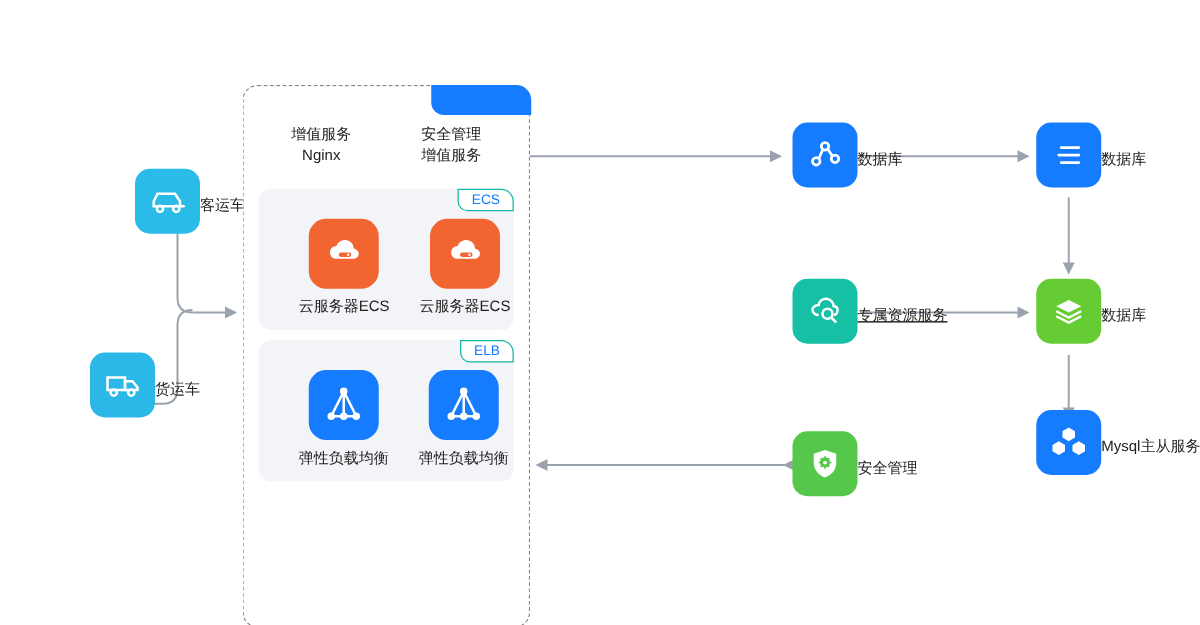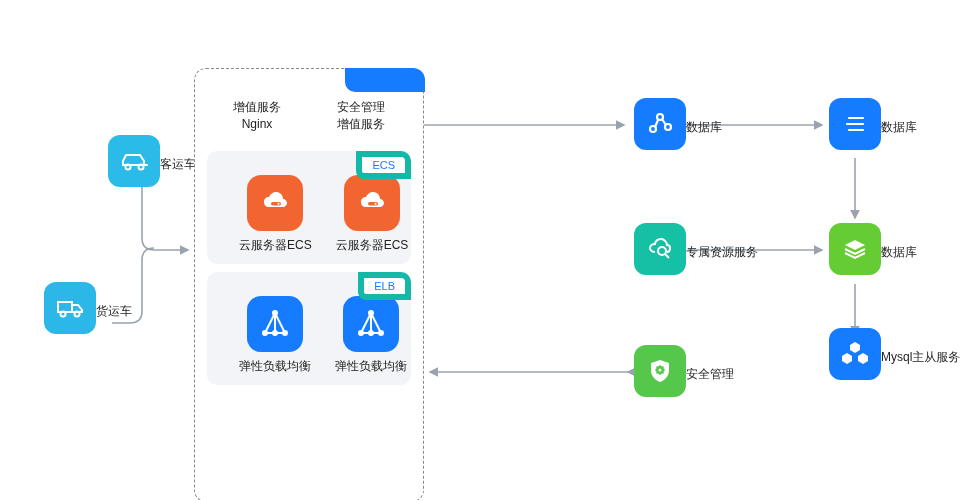--- a/index.html
+++ b/index.html
@@ -31,21 +31,21 @@
     background: #157CFF; border-radius: 0 12px 0 10px; color: #fff;
     font-size: 12px; display: flex; align-items: center; justify-content: center;
   }
   .main-box .split-tabs { display: flex; justify-content: space-around; padding: 30px 10px 10px; }
   .main-box .split-tabs .stab { font-size: 12px; color: #222; text-align: center; line-height: 1.4; }
   .main-box .inner-card {
     margin: 8px 12px; background: #F2F4F7; border-radius: 10px; padding: 6px 8px 10px; position: relative;
   }
   .main-box .inner-card .badge {
     position: absolute; top: 0; right: 0; background: #fff; color: #157CFF;
-    font-size: 11px; padding: 2px 10px; border-radius: 0 10px 0 8px; border: 6px solid #14b8a6;
+    font-size: 11px; padding: 2px 10px; border-radius: 0 10px 0 8px; border: 1px solid #14b8a6;
   }
   .main-box .inner-card .pair { display: flex; justify-content: space-around; margin-top: 18px; }
   .main-box .inner-card .item { display: flex; flex-direction: column; align-items: center; margin-left: 24px; }
   .main-box .inner-card .item .mini {
     width: 56px; height: 56px; border-radius: 14px; display: flex; align-items: center; justify-content: center;
   }
   .main-box .inner-card .item .cap { margin-top: 6px; font-size: 12px; color: #222; white-space: nowrap; }
 </style>
 </head>
 <body>
@@ -83,21 +83,21 @@
           <path d="M5 20v-4l3-6h14l4 6v4"></path>
           <path d="M5 20h24"></path>
           <circle cx="10" cy="22" r="2.5"></circle>
           <circle cx="23" cy="22" r="2.5"></circle>
         </g>
       </svg>
   </div>
   <div class="label">客运车</div>
 </div>
 
-<div class="node" style="left:44px; top:282px;">
+<div class="node" style="left:72px; top:282px;">
   <div class="icon-box i-truck">
     <svg width="32" height="32" viewBox="0 0 32 32">
         <g fill="none" stroke="#fff" stroke-width="2" stroke-linecap="round">
           <rect x="4" y="10" width="14" height="10"></rect>
           <path d="M18 13h6l4 5v2h-10z"></path>
           <circle cx="9" cy="22" r="2.5"></circle>
           <circle cx="23" cy="22" r="2.5"></circle>
         </g>
       </svg>
   </div>
@@ -204,21 +204,21 @@
         <g stroke="#fff" stroke-width="2.2" stroke-linecap="round">
           <line x1="9" y1="9" x2="23" y2="9"></line>
           <line x1="7" y1="15" x2="23" y2="15"></line>
           <line x1="9" y1="21" x2="23" y2="21"></line>
         </g>
       </svg>
   </div>
   <div class="label">数据库</div>
 </div>
 
-<div class="node" style="left:634px; top:223px;">
+<div class="node" style="left:634px; top:223px;text-decoration:underline;">
   <div class="icon-box i-search">
     <svg width="30" height="30" viewBox="0 0 30 30">
         <g fill="none" stroke="#fff" stroke-width="2">
           <path d="M10 18c-3 0-5-2-5-4s2-4 5-4c0-3 3-5 6-5s6 3 6 6c2 0 3 1 3 3s-1 4-3 4"></path>
           <circle cx="17" cy="17" r="4"></circle>
           <line x1="20" y1="20" x2="24" y2="24"></line>
         </g>
       </svg>
   </div>
   <div class="label">专属资源服务</div>

